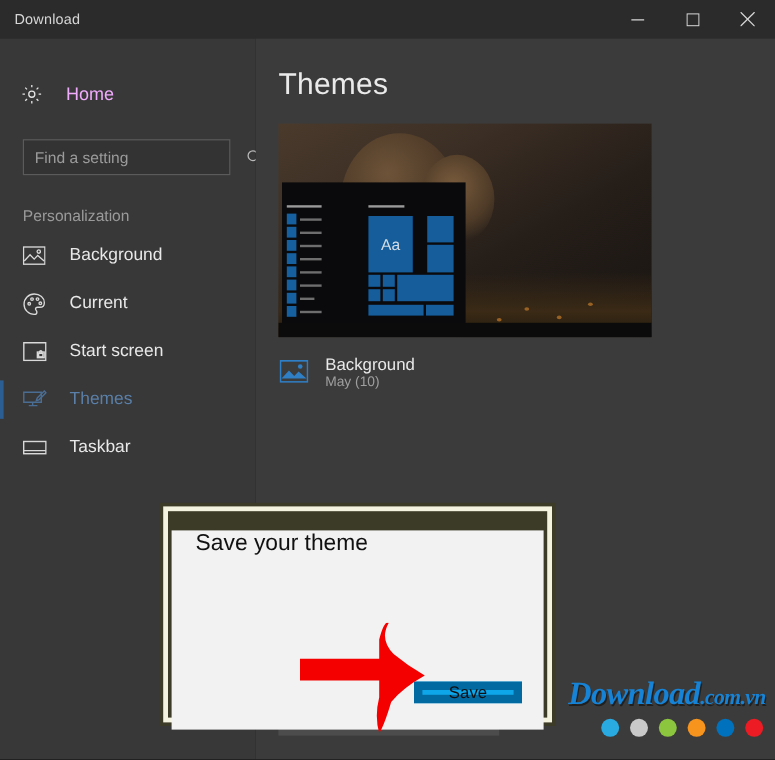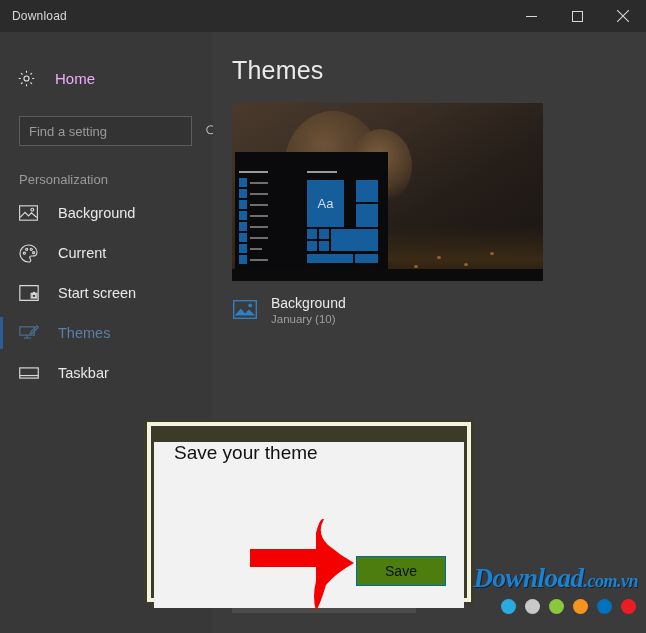--- a/index.html
+++ b/index.html
@@ -216,21 +216,21 @@
   .save-theme-btn {
     position: absolute; left: 19px; top: 548px;
     width: 184px; height: 33px;
     background: #4c4c4c;
     display: flex; align-items: center; justify-content: center;
     font-size: 14px; color: #e9e9e9;
   }
 
   
   .dialog-shell {
-    position: absolute; left: 144px; top: 419px;
+    position: absolute; left: 133px; top: 419px;
     width: 330px; height: 186px;
     background: #3c3b28;
     padding: 3px;
   }
   .dialog-shell2 {
     width: 100%; height: 100%;
     background: #f4f3df;
     padding: 4px;
   }
   .dialog-shell3 {
@@ -268,23 +268,23 @@
     font-size: 14px; color: #111;
     padding-left: 10px;
   }
   .dlg-clear {
     width: 26px; height: 100%;
     display: flex; align-items: center; justify-content: center;
     color: #444; font-size: 14px;
   }
   .dlg-save-btn {
     position: absolute; right: 18px; bottom: 22px;
-    width: 90px; height: 30px;
-    background: #4d7c0f;
-    border: 1px solid #0369a1;
+    width: 90px; height: 18px;
+    background: #0ea5e9;
+    border: 7px solid #0369a1;
     display: flex; align-items: center; justify-content: center;
     font-family: "Liberation Sans", sans-serif;
     font-size: 14px; color: #111;
   }
 
   
   .red-arrow {
     position: absolute; left: 250px; top: 519px;
     width: 140px; height: 92px;
     pointer-events: none;
@@ -498,21 +498,21 @@
     <div class="bg-row">
       <span class="bg-icon">
         <svg width="24" height="19" viewBox="0 0 24 19">
           <rect x="0.7" y="0.7" width="22.6" height="17.6" fill="none" stroke="#2f7fc6" stroke-width="1.4"></rect>
           <path d="M1.6 15.4l6.2-6.6 4.4 4.6 3.6-3.8 6.6 5.8z" fill="#2f7fc6"></path>
           <circle cx="17.2" cy="5.4" r="1.9" fill="#2f7fc6"></circle>
         </svg>
       </span>
       <div class="bg-text">
         <div class="bg-title">Background</div>
-        <div class="bg-sub">January (10)</div>
+        <div class="bg-sub">May (10)</div>
       </div>
     </div>
 
     <div class="save-theme-btn">Save theme</div>
 
   </div>
 
   <div class="dialog-shell">
     <div class="dialog-shell2">
       <div class="dialog-shell3">

